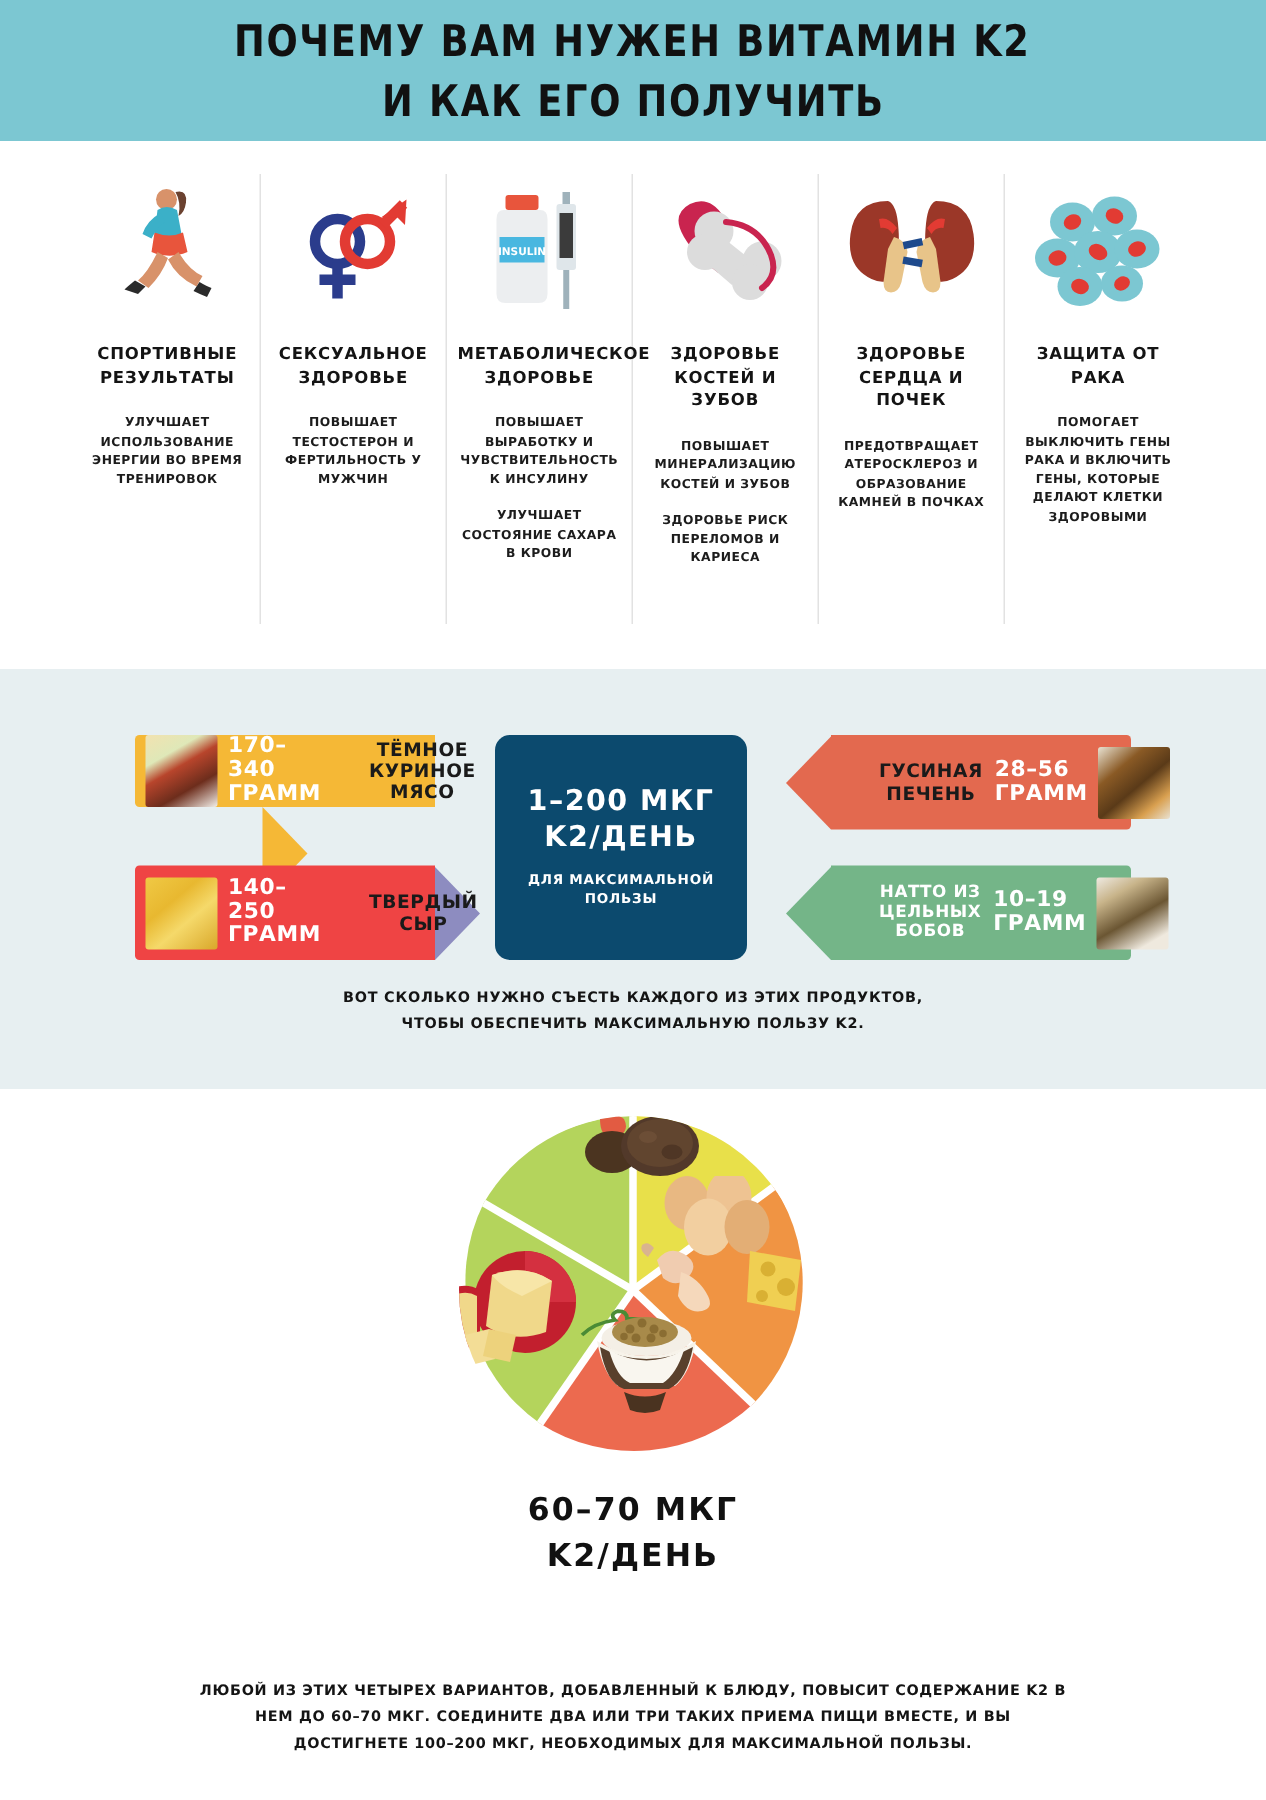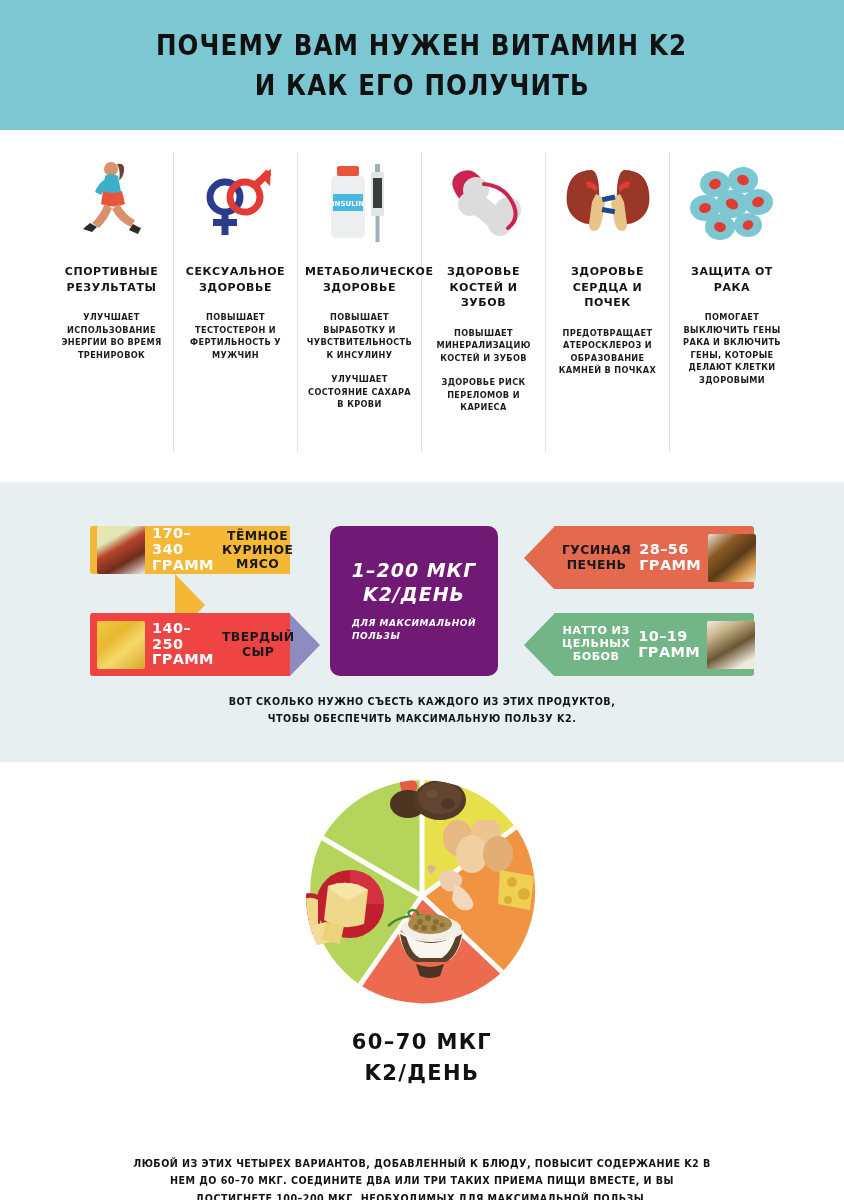--- a/index.html
+++ b/index.html
@@ -7,21 +7,21 @@
     width: 844px;
     height: 1200px;
     background: #ffffff;
     font-family: "Liberation Sans", sans-serif;
     overflow: hidden;
   }
   .page { position: relative; width: 844px; height: 1200px; }
 
   
   .header {
-    height: 130px;
+    height: 94px;
     background: #7cc7d2;
     display: flex; flex-direction: column;
     align-items: center; justify-content: center;
     gap: 6px;
   }
   .header-line {
     font-size: 29px;
     font-weight: 700;
     letter-spacing: 1.2px;
     color: #111111;
@@ -128,34 +128,34 @@
   .foodname {
     font-size: 12.4px;
     font-weight: 700;
     color: #1a1a1a;
     line-height: 1.15;
     font-family: "DejaVu Sans", sans-serif;
     letter-spacing: 0.4px;
     text-align: center;
     padding: 0 8px;
     white-space: nowrap;
+    margin-left: 24px;
   }
   .foodname.light { color: #ffffff; }
 
   .center-box {
     position: absolute;
     left: 248px; top: 0;
     width: 168px; height: 150px;
-    background: #701a75;
+    background: #0c4a6e;
     border-radius: 10px;
     display: flex; flex-direction: column;
     align-items: center; justify-content: center;
-    text-align: left;
+    text-align: center;
     padding: 0 8px;
-    font-style: italic;
   }
   .cb-l1 {
     font-size: 19px; font-weight: 700; color: #ffffff;
     letter-spacing: 1px; font-family: "DejaVu Sans", sans-serif;
     line-height: 1.25;
   }
   .cb-l2 {
     font-size: 19px; font-weight: 700; color: #ffffff;
     letter-spacing: 1px; font-family: "DejaVu Sans", sans-serif;
     line-height: 1.25; margin-bottom: 10px;

